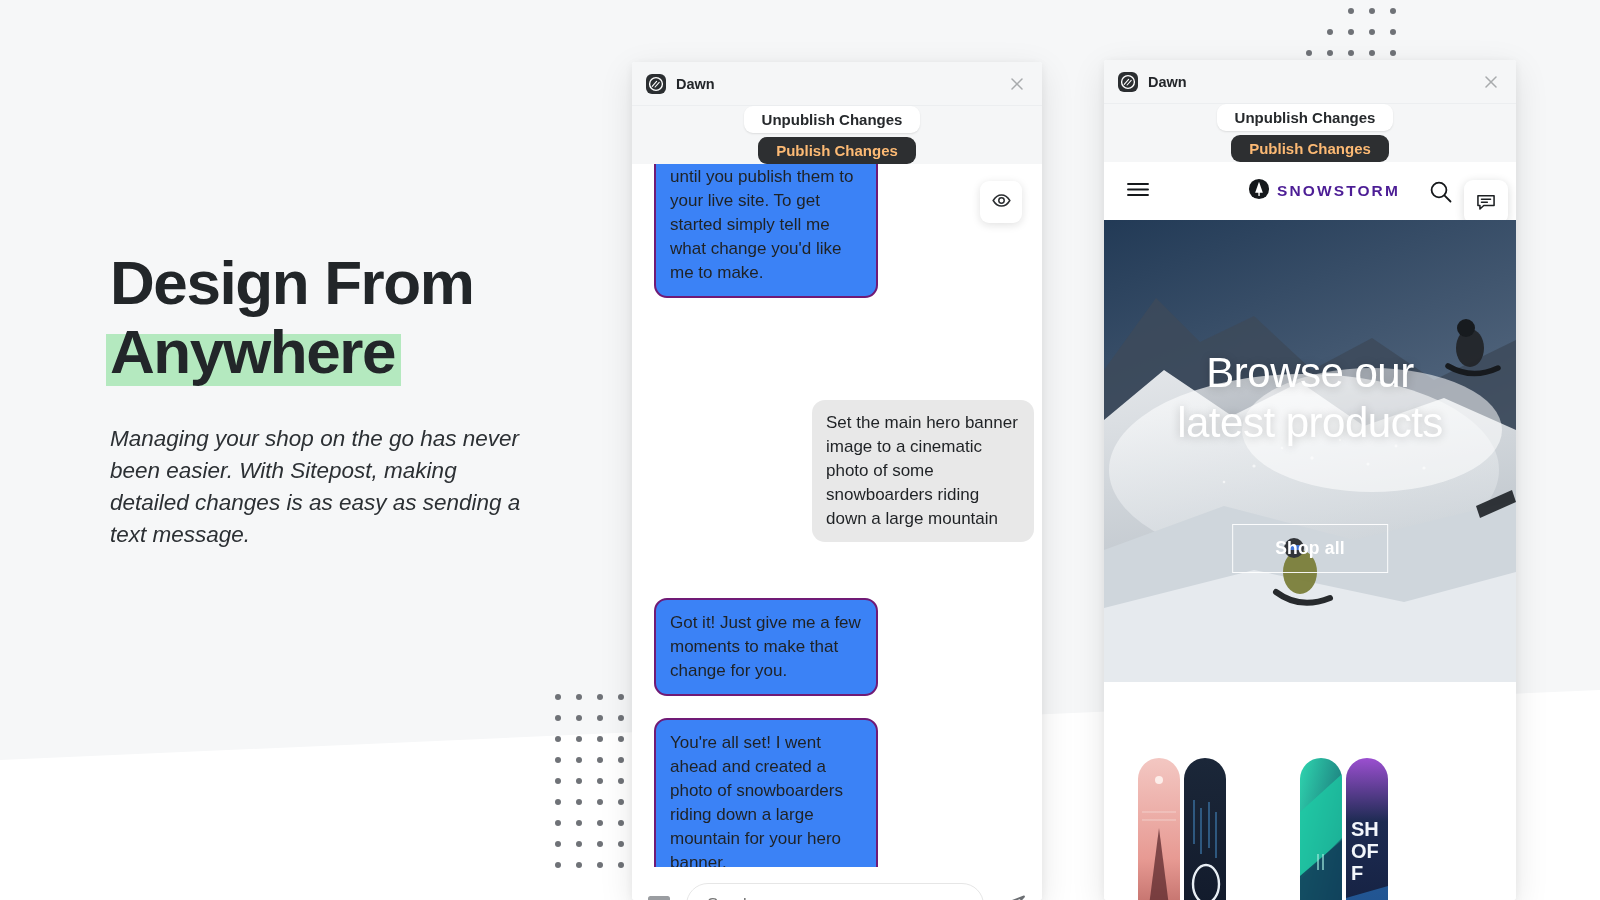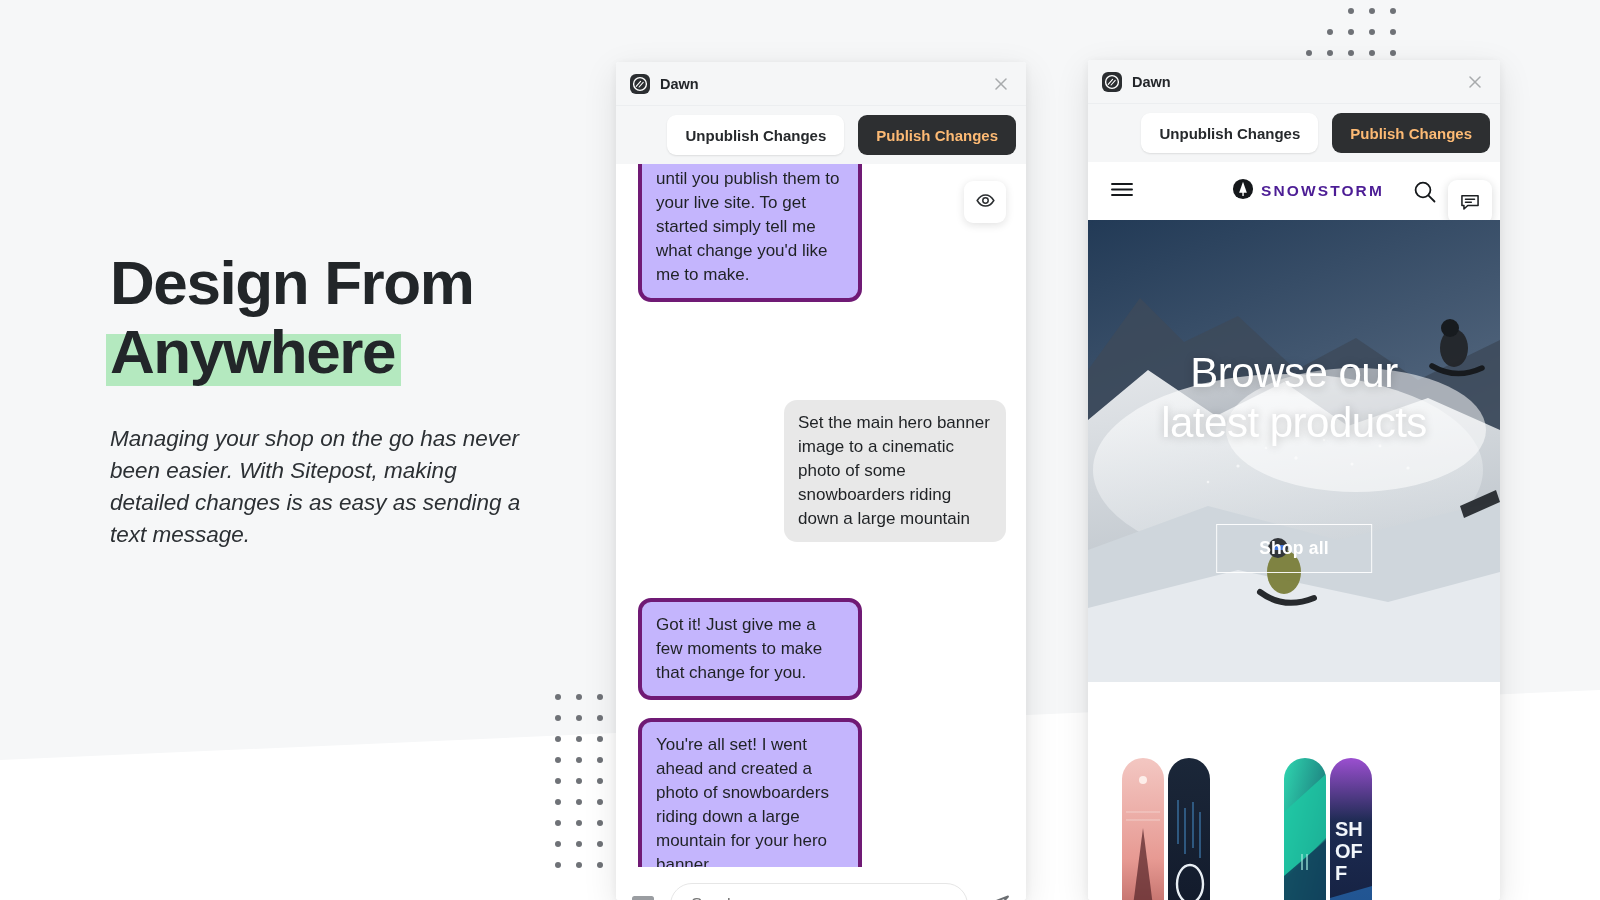--- a/index.html
+++ b/index.html
@@ -50,57 +50,58 @@
   
   .logo-wrap { position: absolute; left: 24px; top: 796px; display: flex; align-items: center; gap: 16px; }
   .logo-mark { width: 60px; height: 60px; }
   .logo-word { font-size: 31px; color: #1d1f21; letter-spacing: 0.3px; font-weight: 400; }
 
   
   .win {
     position: absolute; background: #ffffff; overflow: hidden;
     box-shadow: 0 10px 34px rgba(18,20,24,.10), 0 2px 8px rgba(18,20,24,.06);
     border-radius: 3px;
+    margin-left: 16px;
   }
   .win-title {
     height: 44px; background: #f5f6f7; display: flex; align-items: center;
     padding: 0 14px; border-bottom: 1px solid #eceef0;
   }
   .win-appicon {
     width: 20px; height: 20px; border-radius: 6px; background: #2b2e31;
     display: flex; align-items: center; justify-content: center; margin-right: 10px;
     flex: none;
   }
   .win-appname { font-size: 14.5px; font-weight: 700; color: #23262a; }
   .win-close { margin-left: auto; width: 22px; height: 22px; opacity: .55; }
 
   .win-actions {
     height: 58px; background: #f5f6f7; display: flex; align-items: center;
-    justify-content: flex-end; gap: 4px; padding-right: 10px;
+    justify-content: flex-end; gap: 4px; padding-right: 10px; flex-direction: column;
   }
   .btn {
     font-size: 15px; font-weight: 700; border-radius: 9px; padding: 0 18px;
     height: 40px; display: flex; align-items: center; justify-content: center;
     white-space: nowrap;
   }
   .btn-light { background: #ffffff; color: #26292c; box-shadow: 0 1px 2px rgba(0,0,0,.10); }
   .btn-dark { background: #2d2f31; color: #fdba74; margin-left: 10px; }
 
   
   #win-chat { left: 616px; top: 62px; width: 410px; height: 838px; }
   .chat-body {
     position: relative; height: 703px; background: #ffffff; padding: 0 14px;
     overflow: hidden;
   }
   .bubble {
     max-width: 224px; border-radius: 13px; padding: 11px 14px;
     font-size: 17px; line-height: 1.41; color: #1f2225; position: absolute;
   }
-  .bubble.bot { background: #c4b5fd; border: 4px solid #701a75; left: 22px; }
-  .bubble.user { background: #e8e8e8; right: 20px; max-width: 222px; }
+  .bubble.bot { background: #3b82f6; border: 2px solid #701a75; left: 22px; }
+  .bubble.user { background: #e8e8e8; right: 8px; max-width: 222px; }
 
   .eye-btn {
     position: absolute; right: 20px; top: 17px; width: 42px; height: 42px;
     background: #ffffff; border-radius: 9px;
     box-shadow: 0 2px 9px rgba(20,22,26,.13);
     display: flex; align-items: center; justify-content: center;
   }
 
   .chat-input-row {
     height: 75px; background: #ffffff; display: flex; align-items: center;

